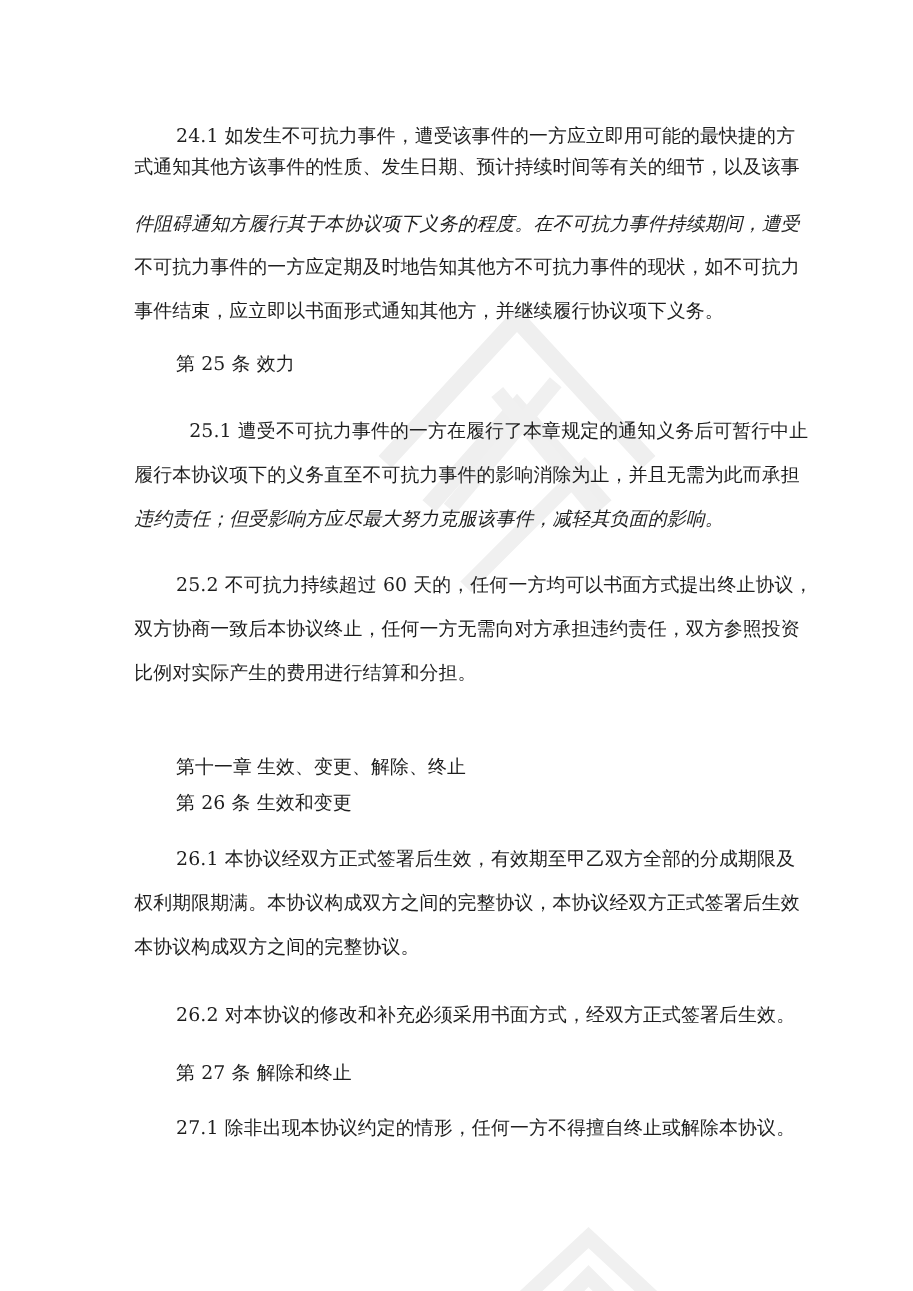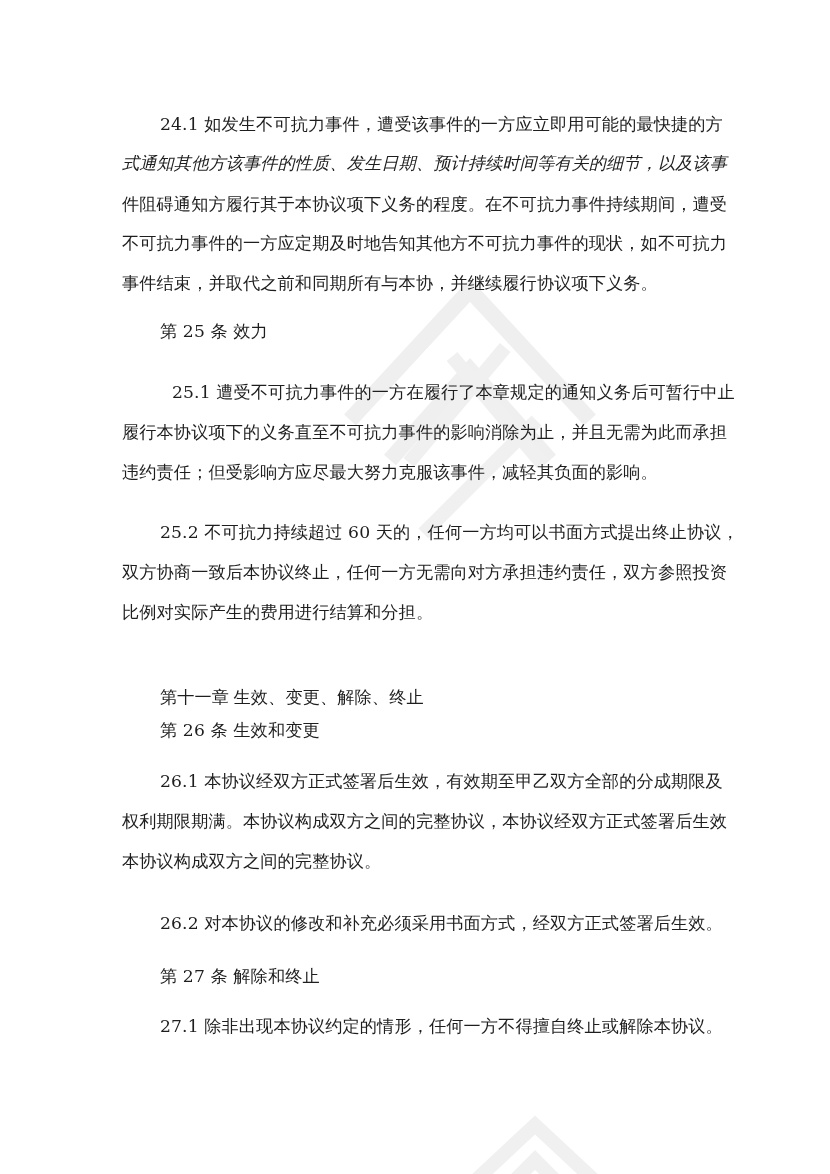--- a/index.html
+++ b/index.html
@@ -68,30 +68,30 @@
   </svg>
   <svg class="watermark" style="left:330px; top:1115px;" width="300" height="80" viewBox="0 0 300 80">
     <g fill="none" stroke="#f0f0f0" stroke-width="14">
       <polyline points="130,80 205,10 280,80"></polyline>
       <polyline points="170,80 205,45 240,80"></polyline>
     </g>
   </svg>
 
   <div>
     <div class="line indent" style="top:113px;">24.1 如发生不可抗力事件，遭受该事件的一方应立即用可能的最快捷的方</div>
-    <div class="line" style="top:152px;font-style:italic;">式通知其他方该事件的性质、发生日期、预计持续时间等有关的细节，以及该事</div>
-    <div class="line" style="top:193px;">件阻碍通知方履行其于本协议项下义务的程度。在不可抗力事件持续期间，遭受</div>
+    <div class="line" style="top:141px;">式通知其他方该事件的性质、发生日期、预计持续时间等有关的细节，以及该事</div>
+    <div class="line" style="top:193px;font-style:italic;">件阻碍通知方履行其于本协议项下义务的程度。在不可抗力事件持续期间，遭受</div>
     <div class="line" style="top:232px;">不可抗力事件的一方应定期及时地告知其他方不可抗力事件的现状，如不可抗力</div>
-    <div class="line last" style="top:272px;">事件结束，并取代之前和同期所有与本协，并继续履行协议项下义务。</div>
+    <div class="line last" style="top:272px;">事件结束，应立即以书面形式通知其他方，并继续履行协议项下义务。</div>
 
     <div class="line indent heading" style="top:320px;">第 25 条 效力</div>
 
     <div class="line indent" style="top:381px;margin-left:12px;">25.1 遭受不可抗力事件的一方在履行了本章规定的通知义务后可暂行中止</div>
     <div class="line" style="top:421px;">履行本协议项下的义务直至不可抗力事件的影响消除为止，并且无需为此而承担</div>
-    <div class="line last" style="top:461px;">违约责任；但受影响方应尽最大努力克服该事件，减轻其负面的影响。</div>
+    <div class="line last" style="top:461px;font-style:italic;">违约责任；但受影响方应尽最大努力克服该事件，减轻其负面的影响。</div>
 
     <div class="line indent" style="top:521px;">25.2 不可抗力持续超过 60 天的，任何一方均可以书面方式提出终止协议，</div>
     <div class="line" style="top:561px;">双方协商一致后本协议终止，任何一方无需向对方承担违约责任，双方参照投资</div>
     <div class="line last" style="top:601px;">比例对实际产生的费用进行结算和分担。</div>
 
     <div class="line indent heading" style="top:687px;font-family:Liberation Serif, serif;">第十一章 生效、变更、解除、终止</div>
     <div class="line indent heading" style="top:719px;">第 26 条 生效和变更</div>
 
     <div class="line indent" style="top:770px;">26.1 本协议经双方正式签署后生效，有效期至甲乙双方全部的分成期限及</div>
     <div class="line" style="top:810px;">权利期限期满。本协议构成双方之间的完整协议，本协议经双方正式签署后生效</div>

